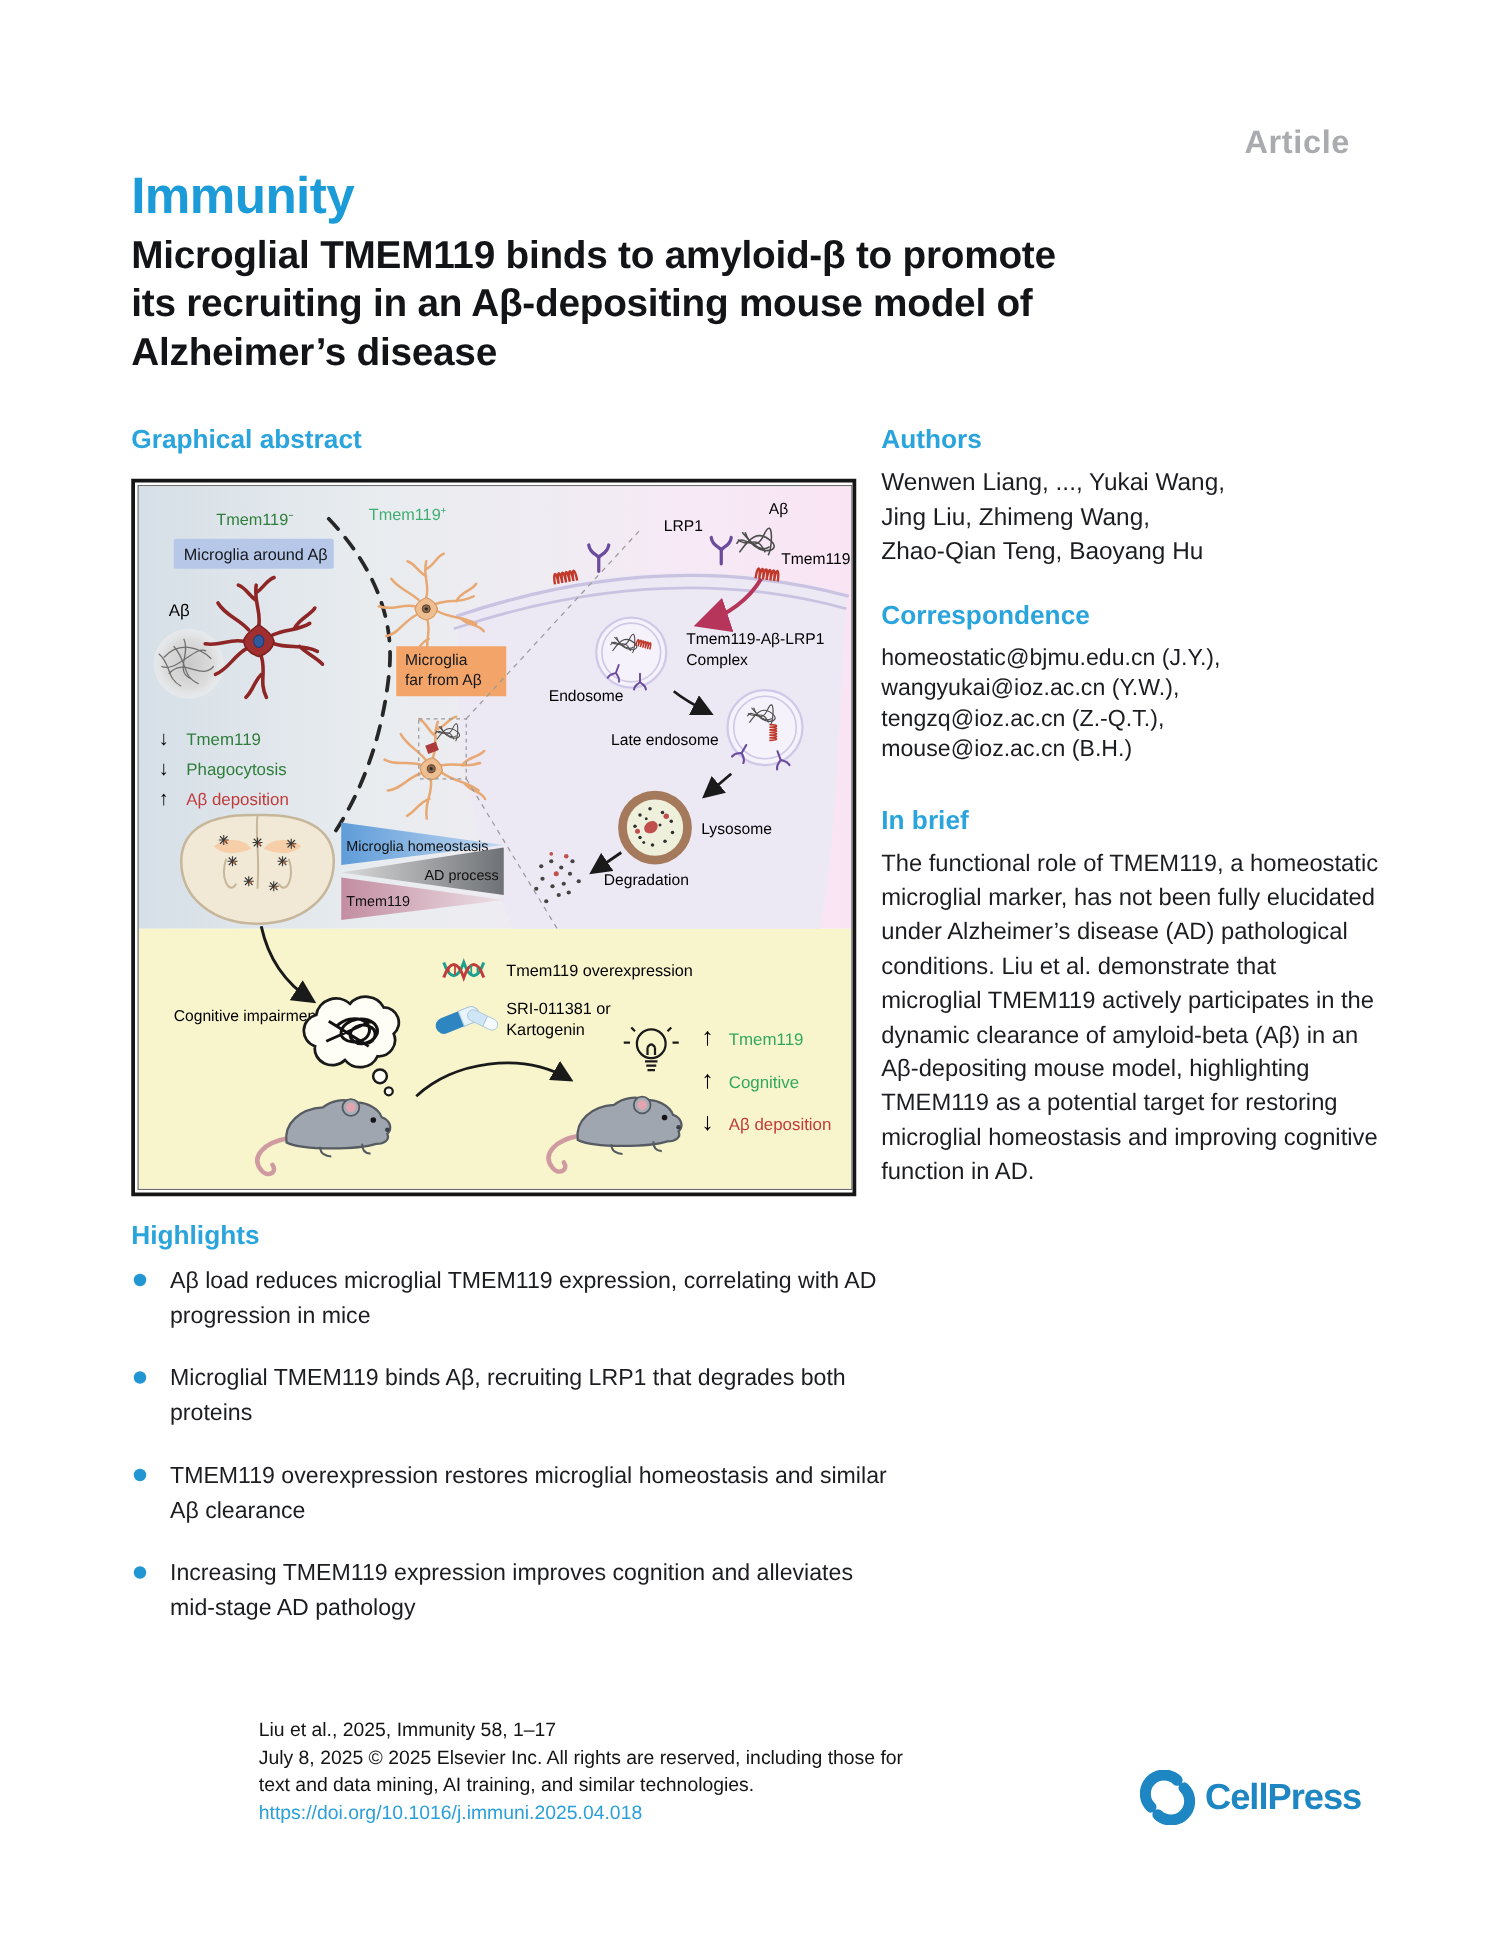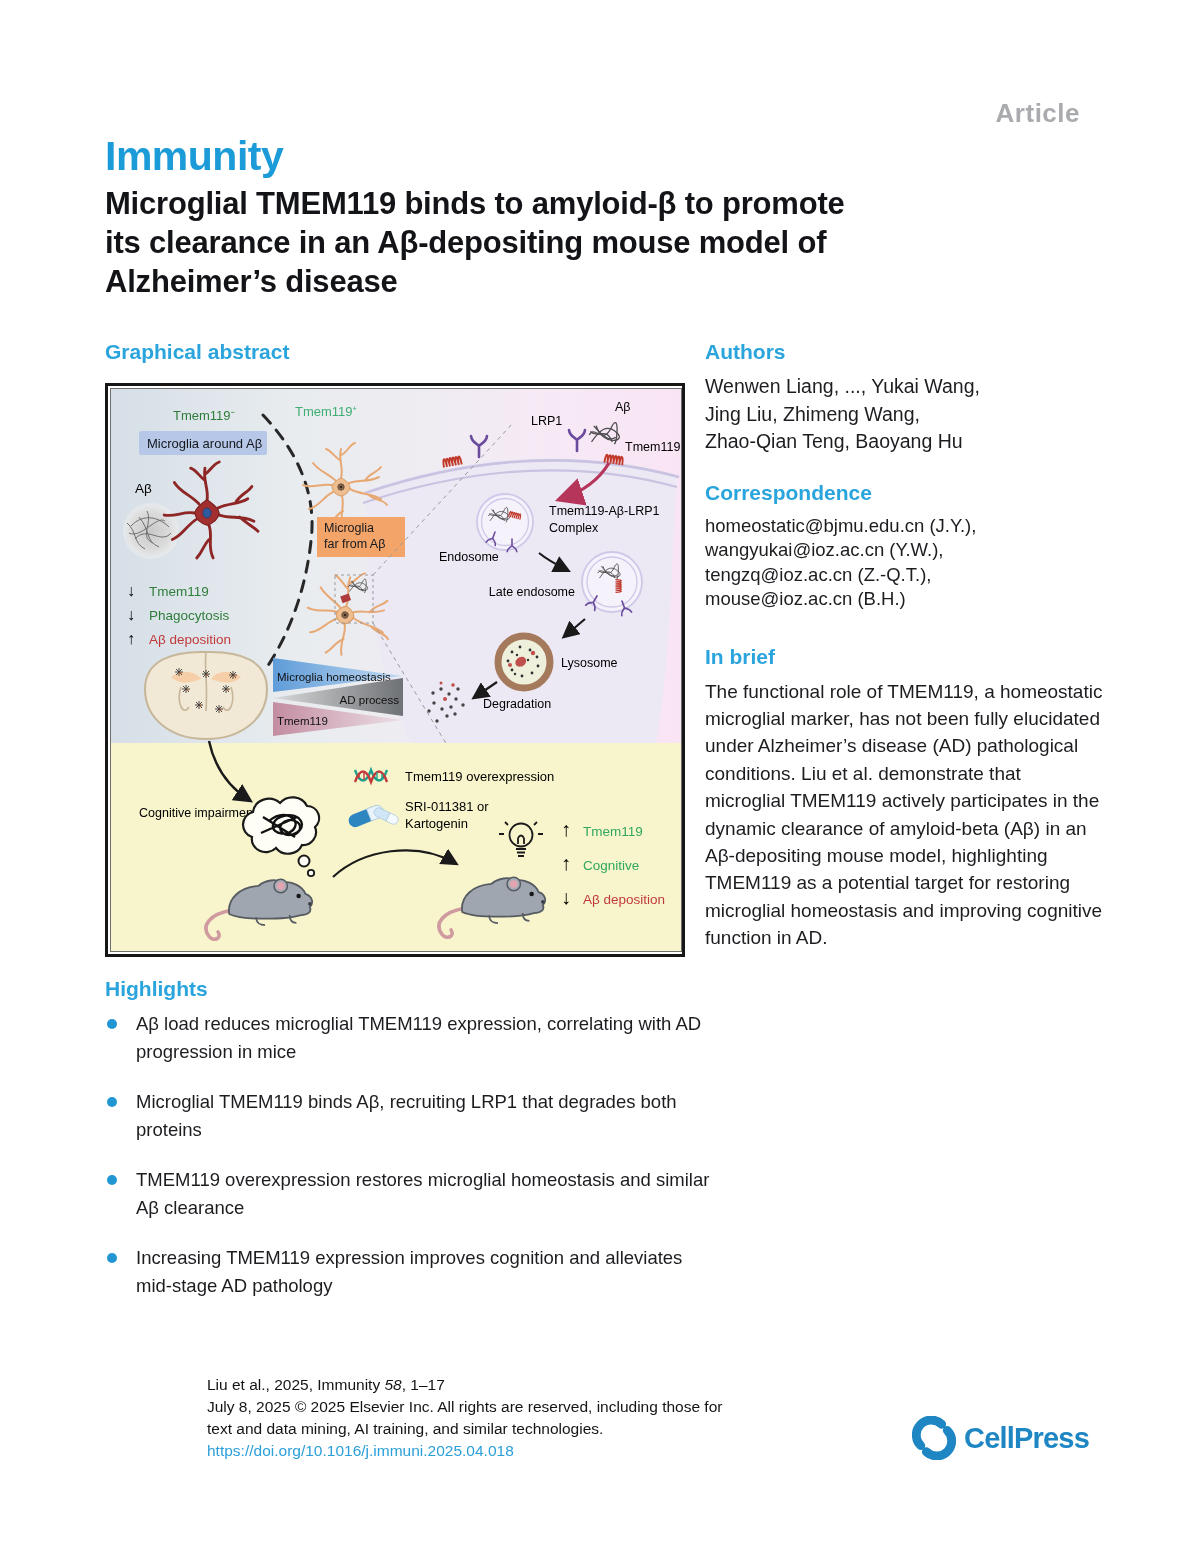--- a/index.html
+++ b/index.html
@@ -19,35 +19,35 @@
   .author-names{font-size:19.5px;line-height:27.5px;color:#1c1d20;}
   .correspondence{margin-top:25px;}
   .emails{font-size:18.5px;line-height:24.5px;color:#1c1d20;}
   .in-brief{margin-top:33px;}
   .in-brief p{margin:0;font-size:19px;line-height:27.4px;color:#1c1d20;width:398px;}
   .highlights{left:105px;top:977px;width:600px;}
   .hl-item{position:relative;padding-left:31px;margin-bottom:23px;font-size:18.5px;line-height:27.5px;color:#1c1d20;width:585px;}
   .hl-item .dot{position:absolute;left:2px;top:9px;width:10px;height:10px;border-radius:50%;background:#2196d3;}
   .footer{left:207px;top:1374px;font-size:15.5px;line-height:22px;color:#141414;}
   .footer .doi{color:#2b9fd9;text-decoration:none;}
-  .footer .vol{font-style:italic;}
+  .footer .vol{}
   .cellpress{left:912px;top:1416px;display:flex;align-items:center;gap:8px;}
   .cellpress .cp-text{font-size:29px;font-weight:bold;color:#1d86c3;letter-spacing:-.8px;}
   text{font-family:"Liberation Sans", sans-serif;}
 </style>
 </head>
 <body>
 
 <div class="abs article-tag">Article</div>
 <div class="abs journal">Immunity</div>
 
 <div class="abs title">
 
 <div class="title-line">Microglial TMEM119 binds to amyloid-β to promote</div>
-    <div class="title-line">its clearance in an Aβ-depositing mouse model of</div>
+    <div class="title-line">its recruiting in an Aβ-depositing mouse model of</div>
     <div class="title-line">Alzheimer’s disease</div>
   </div>
 
 <div class="abs section-heading ga-heading">Graphical abstract</div>
 
 <div class="abs ga-frame">
 <svg width="570" height="562" viewBox="0 0 570 562">
   <defs>
     <linearGradient id="topbg" x1="0" y1="0" x2="1" y2="0">
       <stop offset="0" stop-color="#d6dfe7"></stop>

